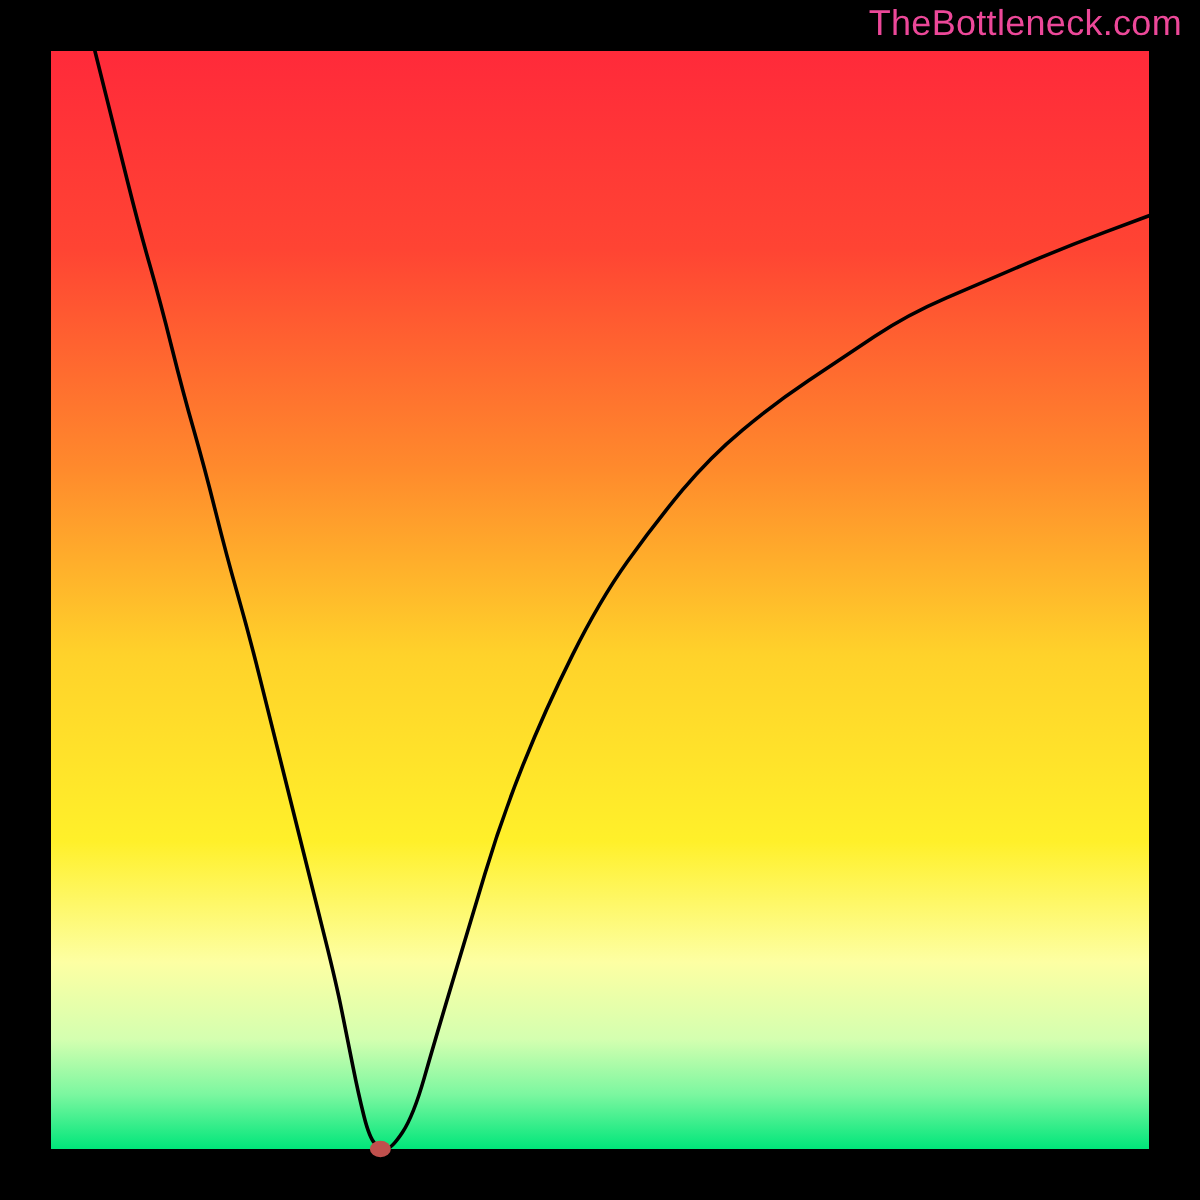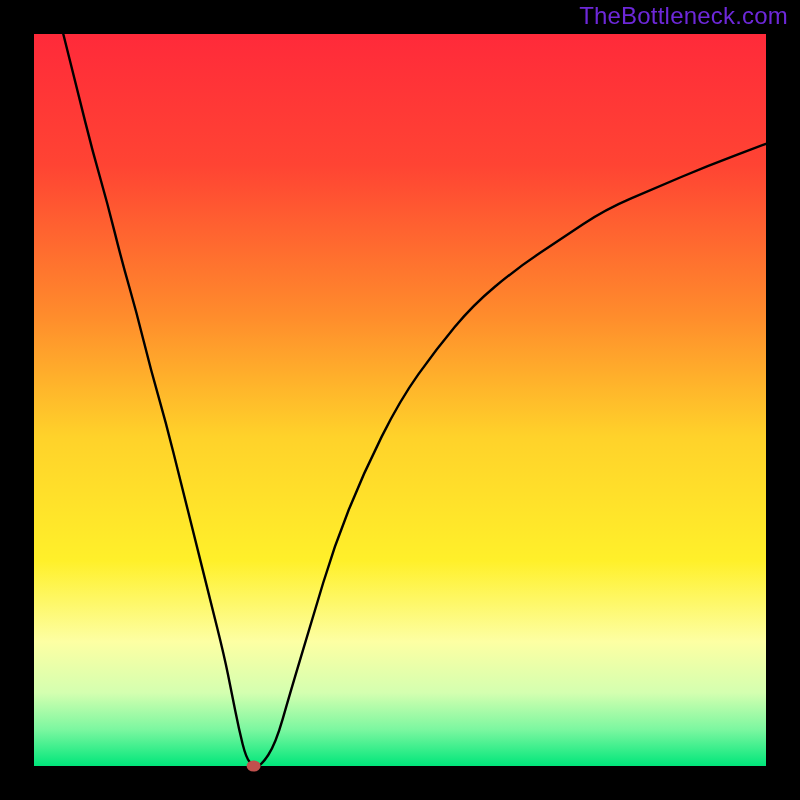--- a/index.html
+++ b/index.html
@@ -15,21 +15,21 @@
     position: relative;
     width: 800px;
     height: 800px;
   }
   .watermark {
     position: absolute;
     top: 2px;
     right: 12px;
     font-size: 24px;
     font-weight: 500;
-    color: #6d28d9;
+    color: #ec4899;
     letter-spacing: 0.2px;
     z-index: 10;
   }
   svg {
     position: absolute;
     left: 0;
     top: 0;
   }
 </style>
 </head>

